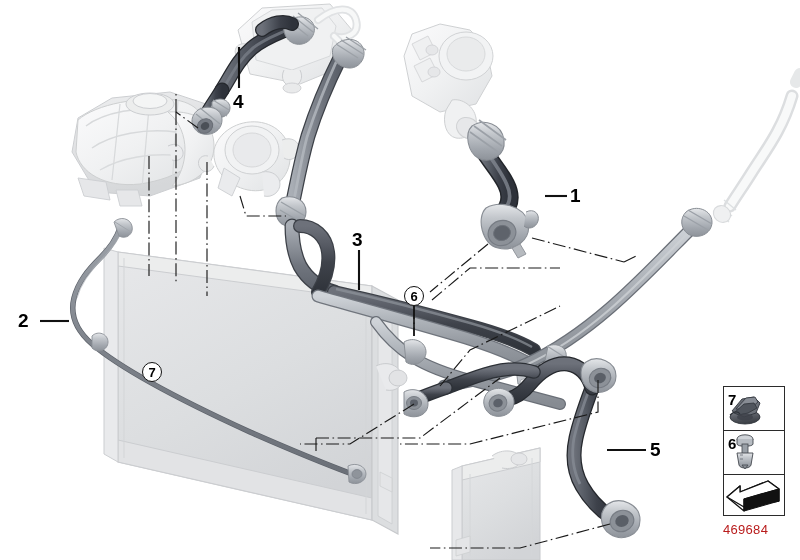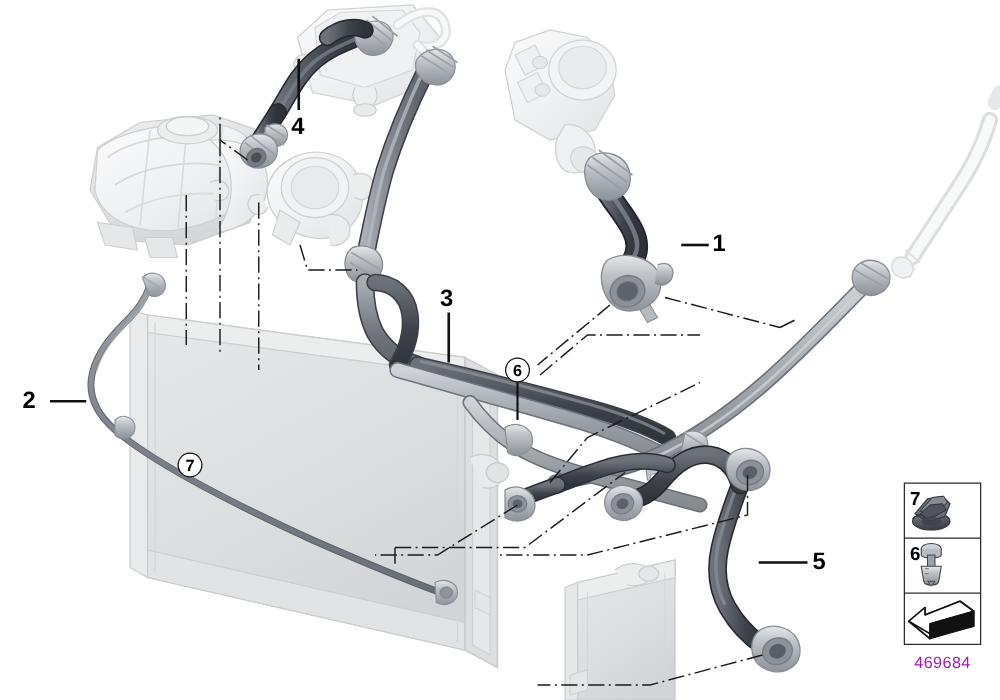--- a/index.html
+++ b/index.html
@@ -56,24 +56,23 @@
   .legend-num{
     position:absolute;left:4px;top:4px;
     font-family:"Liberation Sans", sans-serif;
     font-weight:bold;font-size:15px;color:#000;
   }
   .legend-art{position:absolute;right:2px;top:2px;}
   #partnum{
     position:absolute;
     left:723px;top:522px;
     width:62px;
-    text-align:center;
     font-family:"Liberation Sans", sans-serif;
     font-size:13px;
-    color:#a21caf;
+    color:#b91c1c;
     letter-spacing:0.3px;
   }
 </style>
 </head>
 <body>
 
 <div id="stage">
 
   <svg width="800" height="560" viewBox="0 0 800 560">
     <defs>

